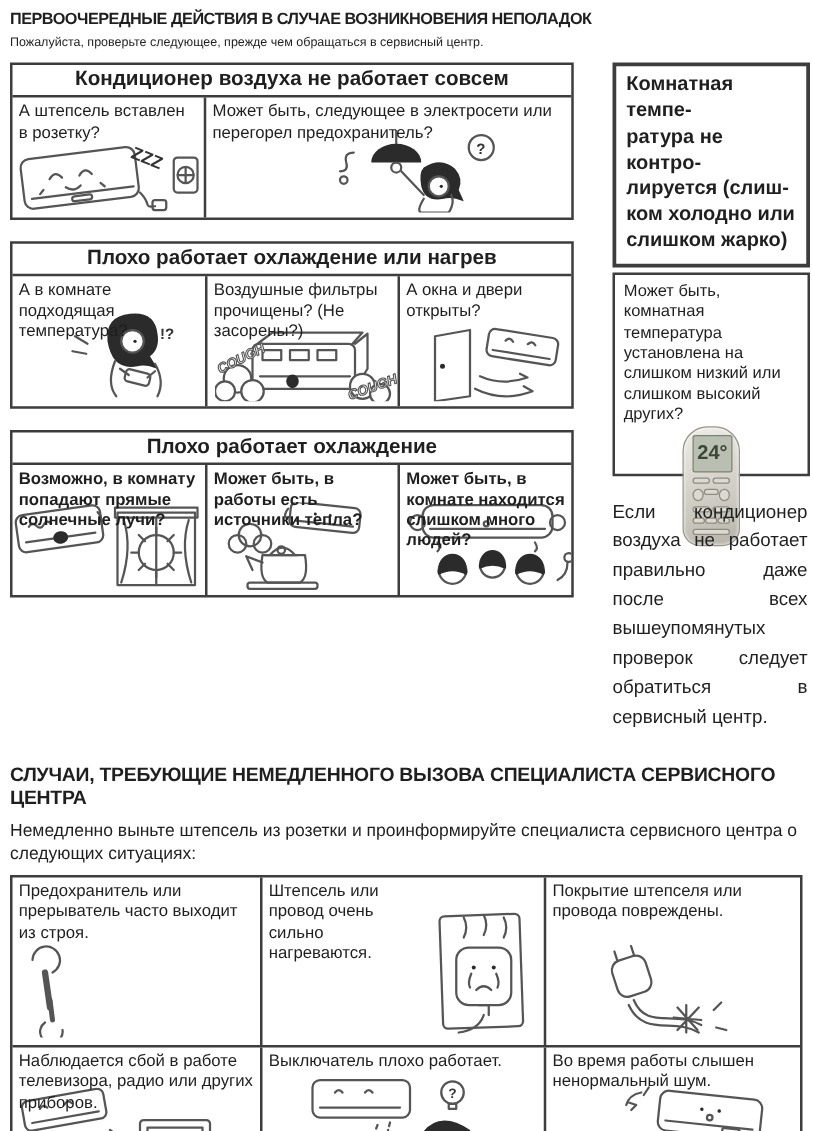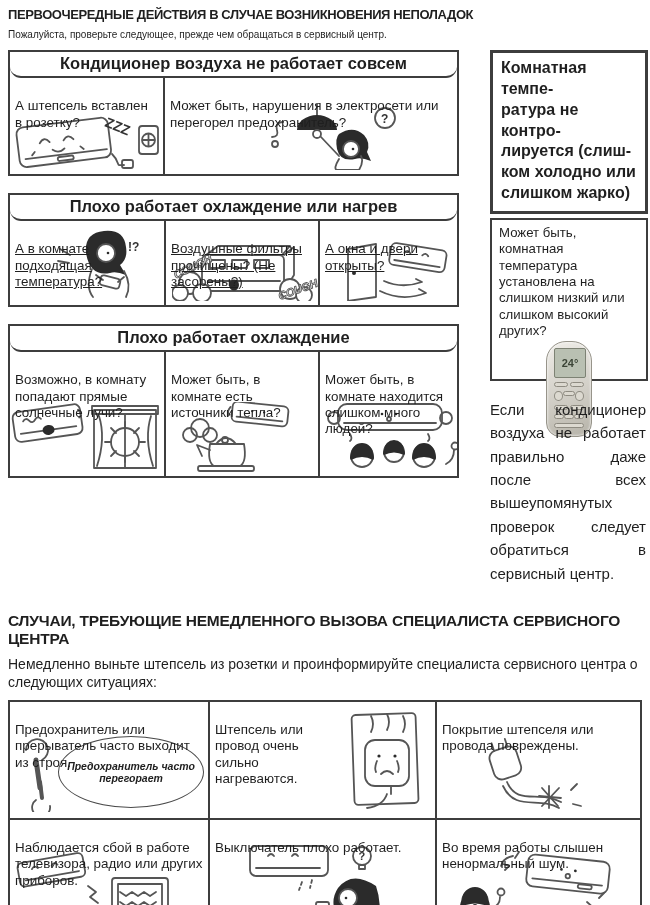--- a/index.html
+++ b/index.html
@@ -11,62 +11,62 @@
     color:#1f1f1f; overflow:hidden;
   }
   h1 { font-size:13px; line-height:1.1; margin:0 0 7px; letter-spacing:-0.4px; }
   .intro { font-size:10px; margin:0 0 10px; }
   .top { display:flex; }
   .main-col { width:451px; }
   .side-col { width:158px; margin-left:31px; }
 
   .box { border:2px solid #3d3d3d; }
   .box + .box { margin-top:17px; }
-  .box-header { font-weight:bold; text-align:center; font-size:16.5px; padding:2px 2px 3px; border-bottom:2px solid #3d3d3d;border-radius:11px; }
+  .box-header { font-weight:bold; text-align:center; font-size:16.5px; padding:2px 2px 3px; border-bottom:2px solid #3d3d3d; }
   .box-body { display:flex; }
-  .cell { position:relative; padding:20px 5px; font-size:13.4px; line-height:1.22; border-right:2px solid #3d3d3d; overflow:hidden; }
+  .cell { position:relative; padding:3px 5px; font-size:13.4px; line-height:1.22; border-right:2px solid #3d3d3d; overflow:hidden; }
   .cell:last-child { border-right:none; }
   .b1 .cell-a { flex:0 0 155px; } .b1 .cell-b { flex:1; }
   .b1 .box-body { height:96px; }
-  .b2 .box-body { height:84px;text-decoration:underline; }
-  .b3 .box-body { height:124px; }
+  .b2 .box-body { height:104px; }
+  .b3 .box-body { height:104px;font-weight:bold; }
   .b2 .cell, .b3 .cell { flex:1; }
   .b2 .cell:nth-child(1), .b3 .cell:nth-child(1) { flex:0 0 156px; }
   .b2 .cell:nth-child(2), .b3 .cell:nth-child(2) { flex:0 0 154px; }
 
   .ill { position:absolute; }
   svg.ln { stroke:#555; fill:none; stroke-width:1.8; stroke-linecap:round; stroke-linejoin:round; }
   .fdark { fill:#2b2b2b; stroke:none; }
   .fwhite { fill:#fff; }
   .svgtxt { stroke:none; fill:#333; font-family:"Liberation Sans",sans-serif; font-weight:bold; }
   .outline-txt { fill:#fff; stroke:#555; stroke-width:0.9; font-style:italic; font-weight:bold; font-family:"Liberation Sans",sans-serif; }
 
   .side-header { border:3px solid #3d3d3d; padding:5px 8px 7px; font-size:16px; font-weight:bold; line-height:1.3; }
   .side-cell { border:2px solid #3d3d3d; margin-top:4px; padding:5px 7px; font-size:13.2px; line-height:1.24; height:163px; }
   .side-note { margin-top:17px; font-size:15px; line-height:1.56; text-align:justify; padding-right:2px; }
   .preline { white-space:pre-line; }
 
   
   .remote-wrap { display:flex; justify-content:center; margin-top:2px; }
   .remote { width:46px; height:96px; background:linear-gradient(160deg,#efede8,#c9c6bd 70%,#b5b2a8); border:1px solid #97948a; border-radius:20px 20px 14px 14px; padding:6px 7px 0; box-shadow:inset 0 0 3px #fff; }
-  .remote-lcd { width:32px; height:30px; background:#b9c0b2; border:1px solid #7d8274; border-radius:2px; font-size:11px; font-weight:bold; color:#3c4537; text-align:center; line-height:28px; }
+  .remote-lcd { width:32px; height:30px; background:#b9c0b2; border:1px solid #7d8274; border-radius:2px; font-size:16px; font-weight:bold; color:#3c4537; text-align:center; line-height:28px; }
   .rrow { display:flex; justify-content:space-between; margin-top:4px; }
   .rbtn { width:14px; height:5px; background:#dcd9d0; border:1px solid #8e8b81; border-radius:3px; }
   .rbtn.big { width:10px; height:10px; border-radius:50%; }
   .rbtn.wide { width:30px; margin:0 auto; }
 
   h2 { font-size:15.5px; margin:27px 0 7px; letter-spacing:-0.2px; }
   .s2intro { font-size:14px; line-height:1.32; margin:0 0 8px; max-width:632px; }
 
   .table2 { width:634px; border:2px solid #3d3d3d; }
   .t2row { display:flex; border-bottom:2px solid #3d3d3d; }
   .t2row .cell:nth-child(1) { flex:0 0 200px; }
   .t2row .cell:nth-child(2) { flex:0 0 227px; }
   .t2row .cell:nth-child(3) { flex:1; }
-  .r1 { height:118px; } .r2 { height:118px; }
+  .r1 { height:136px; } .r2 { height:118px; }
 
   .bubble { position:absolute; border:1.6px solid #4a4a4a; background:#fff; border-radius:50%;
             display:flex; align-items:center; justify-content:center; text-align:center;
             font-style:italic; font-weight:bold; font-size:10.5px; line-height:1.15; padding:6px; }
   .cell-text { position:relative; z-index:2; }
 </style>
 </head>
 <body>
 
 <h1>ПЕРВООЧЕРЕДНЫЕ ДЕЙСТВИЯ В СЛУЧАЕ ВОЗНИКНОВЕНИЯ НЕПОЛАДОК</h1>
@@ -93,21 +93,21 @@
               <text class="svgtxt" x="92" y="18" font-size="14" transform="rotate(22 92 18)">ZZZ</text>
               <path d="M100 46 C110 56 102 58 112 57"></path>
               <rect x="110" y="52" width="11" height="8" rx="2"></rect>
               <rect x="127" y="18" width="19" height="28" rx="3"></rect>
               <circle cx="136.5" cy="32" r="6.5"></circle>
               <path d="M136.5 26.5 v11 M131 32 h11"></path>
             </svg>
           </span>
         </div>
         <div class="cell cell-b">
-          <div class="cell-text">Может быть, нарушения в электросети или перегорел предохранитель?</div>
+          <div class="cell-text">Может быть, следующее в электросети или перегорел предохранитель?</div>
           <span class="ill" style="left:62px;bottom:0;">
             <svg class="ln" width="176" height="66" viewBox="0 0 176 66">
               <path d="M90 0 v12"></path>
               <path class="fdark" d="M70 26 a20 15 0 0 1 40 0 z"></path>
               <circle cx="90" cy="30" r="4"></circle>
               <path d="M56 18 q-8 0 -6 8 q2 7 -5 7"></path>
               <circle cx="48" cy="40" r="3"></circle>
               <path class="fdark" d="M112 30 q14 -9 25 1 q7 8 3 17 l4 9 q-10 -4 -16 -2 q-15 3 -18 -10 q-2 -11 2 -15 z"></path>
               <circle class="fwhite" cx="124" cy="45" r="8"></circle>
               <circle class="fdark" cx="126" cy="45" r="1.3"></circle>
@@ -194,21 +194,21 @@
               <rect x="84" y="10" width="62" height="58"></rect>
               <rect x="82" y="6" width="66" height="8"></rect>
               <path d="M115 14 v54"></path>
               <circle cx="115" cy="42" r="14"></circle>
               <path d="M115 22 v6 M115 62 v-6 M95 42 h6 M135 42 h-6 M101 28 l5 5 M129 56 l-5 -5 M129 28 l-5 5 M101 56 l5 -5"></path>
               <path d="M89 16 q7 22 -2 50 M141 16 q-7 22 2 50"></path>
             </svg>
           </span>
         </div>
         <div class="cell">
-          <div class="cell-text">Может быть, в комнате есть источники тепла?</div>
+          <div class="cell-text">Может быть, в работы есть источники тепла?</div>
           <span class="ill" style="left:8px;bottom:0;">
             <svg class="ln" width="120" height="70" viewBox="0 0 120 70">
               <g transform="rotate(6 86 12)">
                 <rect x="58" y="2" width="56" height="20" rx="5"></rect>
                 <path d="M63 17 h46"></path>
                 <circle class="fdark" cx="78" cy="10" r="1.2"></circle>
                   <circle class="fdark" cx="90" cy="10" r="1.2"></circle>
                 <path d="M56 8 q-4 6 0 8"></path>
               </g>
               <circle cx="26" cy="26" r="9"></circle>
@@ -296,21 +296,20 @@
     <div class="cell">
       <div class="cell-text">Предохранитель или прерыватель часто выходит из строя.</div>
       <span class="ill" style="left:2px;bottom:2px;">
         <svg class="ln" width="54" height="76" viewBox="0 0 54 76">
           <path d="M14 14 a11 11 0 1 1 16 10"></path>
           <path d="M24 24 l4 28" style="stroke-width:5"></path>
           <path d="M38 70 a9 9 0 1 1 -14 -6"></path>
           <path d="M30 62 l-2 -16" style="stroke-width:4"></path>
         </svg>
       </span>
-      <div class="bubble" style="left:48px;top:34px;width:146px;height:72px;">Предохранитель часто перегорает</div>
     </div>
     <div class="cell">
       <div class="cell-text" style="width:128px">Штепсель или провод очень сильно нагреваются.</div>
       <span class="ill" style="right:4px;bottom:2px;">
         <svg class="ln" width="86" height="104" viewBox="0 0 86 104">
           <rect x="8" y="6" width="64" height="90" rx="4" transform="rotate(-2 40 50)"></rect>
           <path d="M26 24 q4 -8 0 -16 M42 22 q4 -8 0 -16 M58 24 q4 -8 0 -16"></path>
           <rect x="20" y="32" width="44" height="46" rx="10"></rect>
           <circle class="fdark" cx="34" cy="48" r="1.6"></circle>
             <circle class="fdark" cx="50" cy="48" r="1.6"></circle>

